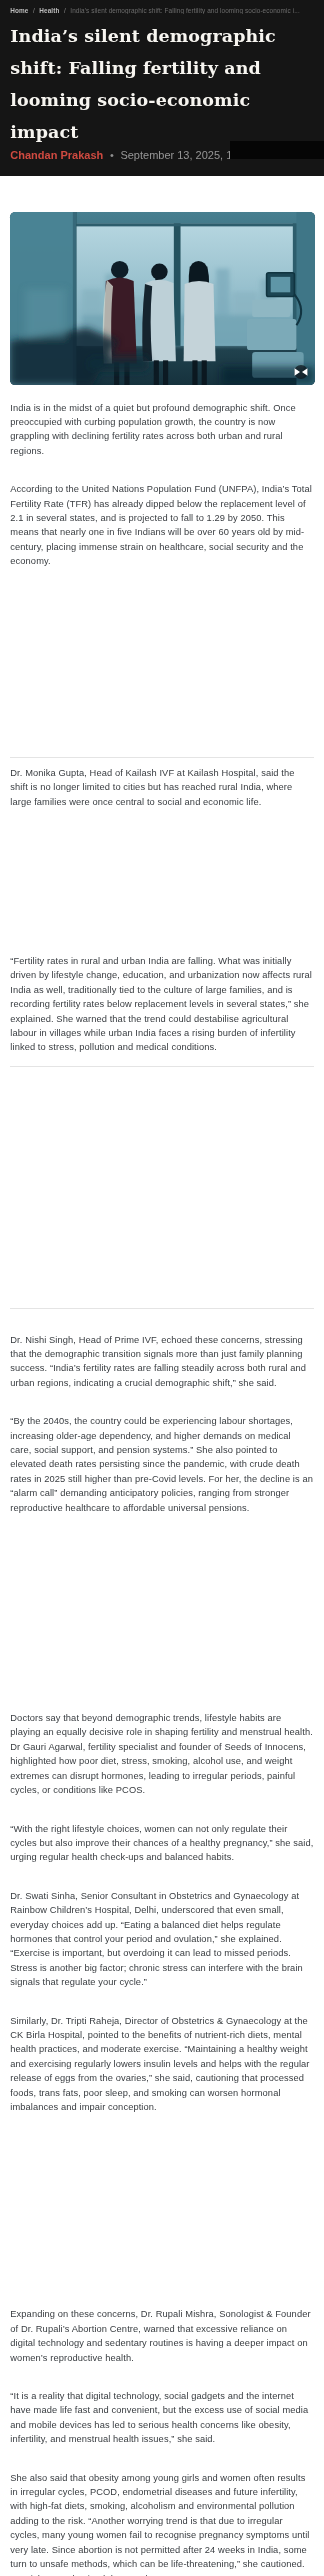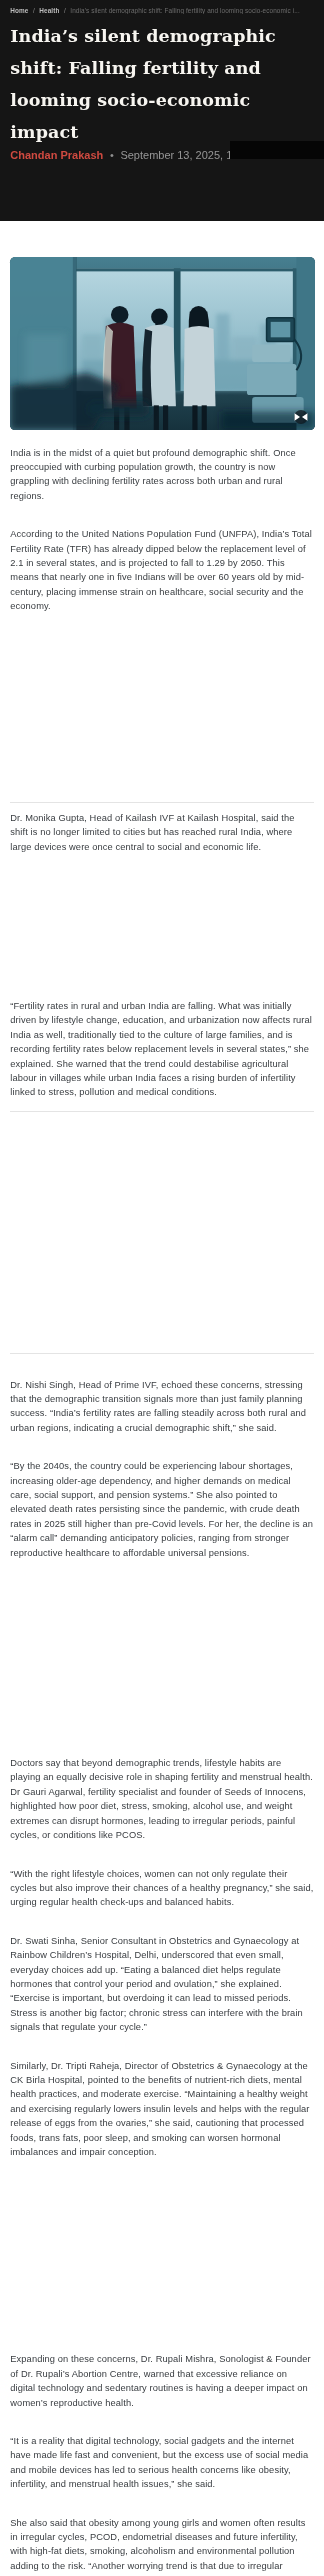--- a/index.html
+++ b/index.html
@@ -7,21 +7,21 @@
   body {
     width:324px;
     font-family:"Liberation Sans", sans-serif;
     -webkit-font-smoothing:antialiased;
   }
 
   
   .article-header {
     position:relative;
     background:#151515;
-    height:221px;
+    height:176px;
     padding:7.2px 10.3px 0 10.3px;
     overflow:hidden;
   }
   .breadcrumb {
     font-size:6.4px;
     color:#6d6d6d;
     white-space:nowrap;
     overflow:hidden;
     letter-spacing:0.1px;
   }
@@ -219,21 +219,21 @@
       </svg>
     </button>
   </figure>
 
   <p class="body-par par-first">India is in the midst of a quiet but profound demographic shift. Once preoccupied with curbing population growth, the country is now grappling with declining fertility rates across both urban and rural regions.</p>
   <p class="body-par">According to the United Nations Population Fund (UNFPA), India’s Total Fertility Rate (TFR) has already dipped below the replacement level of 2.1 in several states, and is projected to fall to 1.29 by 2050. This means that nearly one in five Indians will be over 60 years old by mid-century, placing immense strain on healthcare, social security and the economy.</p>
 
   <div class="gap-a"></div>
   <hr class="rule">
 
-  <p class="body-par par-tight">Dr. Monika Gupta, Head of Kailash IVF at Kailash Hospital, said the shift is no longer limited to cities but has reached rural India, where large devices were once central to social and economic life.</p>
+  <p class="body-par par-tight">Dr. Monika Gupta, Head of Kailash IVF at Kailash Hospital, said the shift is no longer limited to cities but has reached rural India, where large families were once central to social and economic life.</p>
 
   <div class="gap-b"></div>
 
   <p class="body-par par-flush">“Fertility rates in rural and urban India are falling. What was initially driven by lifestyle change, education, and urbanization now affects rural India as well, traditionally tied to the culture of large families, and is recording fertility rates below replacement levels in several states,” she explained. She warned that the trend could destabilise agricultural labour in villages while urban India faces a rising burden of infertility linked to stress, pollution and medical conditions.</p>
 
   <hr class="rule rule-mt">
   <div class="gap-c"></div>
   <hr class="rule">
 
   <p class="body-par par-after-hr">Dr. Nishi Singh, Head of Prime IVF, echoed these concerns, stressing that the demographic transition signals more than just family planning success. “India’s fertility rates are falling steadily across both rural and urban regions, indicating a crucial demographic shift,” she said.</p>

